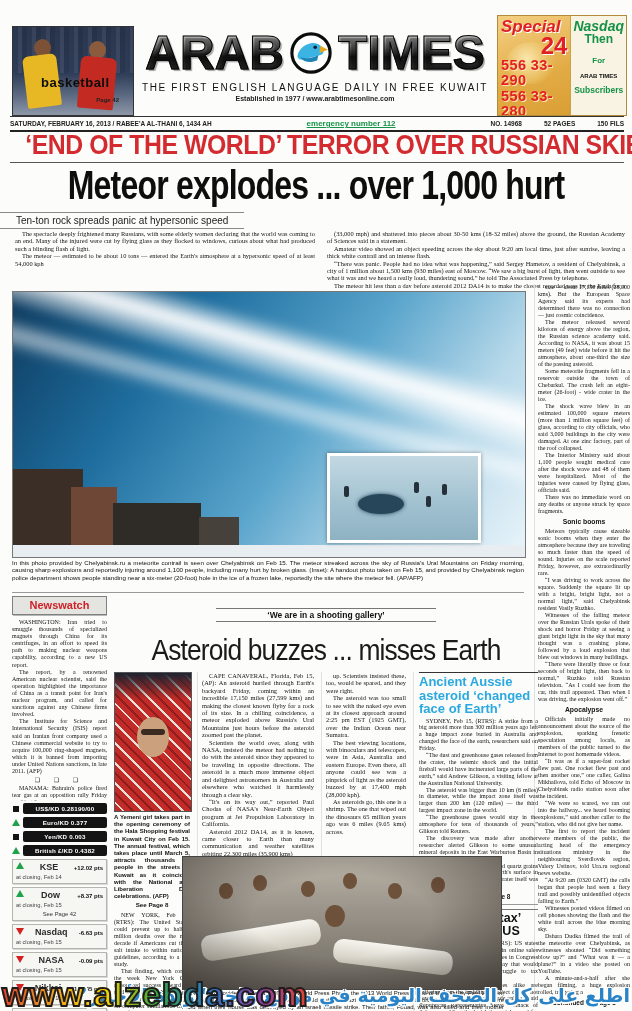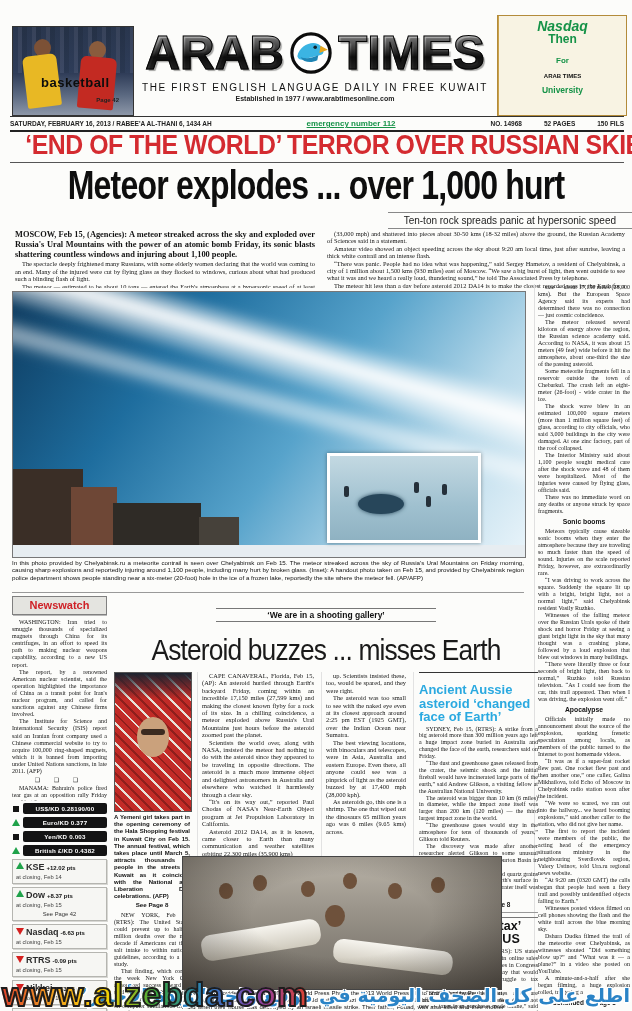--- a/index.html
+++ b/index.html
@@ -54,21 +54,21 @@
   .dl-date{font:bold 6.5px/8px "Liberation Sans",sans-serif;color:#222;}
   .dl-emerg{font:bold 8px "Liberation Sans",sans-serif;color:#169348;text-decoration:underline;}
   .dl-right{display:flex;gap:22px;font:bold 6.5px "Liberation Sans",sans-serif;color:#222;}
 
   
   .kicker-red{left:0;top:131px;width:632px;text-align:center;font:800 27px/29px "Liberation Sans",sans-serif;
               color:#d42b30;white-space:nowrap;transform:scaleX(.92);letter-spacing:-.5px;}
   .rule1{left:10px;top:162px;width:614px;border-top:1px solid #555;}
   .headline-main{left:0;top:164px;width:632px;text-align:center;font:900 40px/42px "Liberation Sans",sans-serif;
                  color:#0e0e0e;white-space:nowrap;transform:scaleX(.80);letter-spacing:-1px;}
-  .deck-wrap{left:0;top:210px;width:632px;text-align:right;}
+  .deck-wrap{left:0;top:210px;width:632px;text-align:left;}
   .deck{display:inline-block;border-top:1px solid #888;border-bottom:1px solid #888;padding:2px 16px;
         font:10px/11px "Liberation Sans",sans-serif;color:#222;}
 
   
   .txt p{margin:0;text-indent:7px;text-align:justify;font-size:6.4px;line-height:7.4px;}
   .lead{font:bold 8.4px/9.8px "Liberation Serif",serif;text-align:justify;margin:0 0 1px 0;}
   .leadrow{left:15px;top:230px;width:610px;height:58px;display:flex;gap:12px;overflow:hidden;}
   .lcolL{width:300px;}
   .lcolR{flex:1;}
 
@@ -111,21 +111,21 @@
   .pill{flex:1;background:#141414;color:#fff;border-radius:2px;text-align:center;
         font:bold 6.2px/11px "Liberation Sans",sans-serif;letter-spacing:.2px;}
   .pill .val{font-weight:900;}
   .icon{width:8px;height:8px;flex:0 0 auto;display:inline-block;position:relative;}
   .dflat::after{content:"";position:absolute;left:1px;top:1px;width:6px;height:6px;background:#141414;}
   .dup::after{content:"";position:absolute;left:0;top:0;width:0;height:0;
               border-left:4px solid transparent;border-right:4px solid transparent;border-bottom:7px solid #1fa24a;}
   .ddown::after{content:"";position:absolute;left:0;top:1px;width:0;height:0;
               border-left:4px solid transparent;border-right:4px solid transparent;border-top:7px solid #d4201f;}
   .idx{border:1px solid #b5b5b0;background:#f6f6f3;box-shadow:1px 1px 0 #d8d8d4;margin-bottom:3px;
-       padding:2px 3px;display:flex;flex-wrap:wrap;align-items:baseline;gap:2px;}
+       padding:2px 3px;display:flex;flex-wrap:wrap;align-items:baseline;gap:2px;justify-content:space-between;}
   .idx .nm{font:bold 9px/9px "Liberation Sans",sans-serif;color:#2c2c2c;}
   .idx .ch{font:bold 6px/7px "Liberation Sans",sans-serif;color:#111;}
   .idx .nt{font:5.8px/7px "Liberation Sans",sans-serif;color:#444;}
   .idx .ex{width:100%;text-align:center;font:5.8px/6.5px "Liberation Sans",sans-serif;color:#333;}
   .idx .ex:empty{display:none;}
 
   
   .ast{left:114px;top:596px;width:424px;}
   .ast-kick{margin:12px auto;width:220px;border-top:1px solid #777;border-bottom:1px solid #777;
             text-align:center;font:bold 8.5px/12px "Liberation Sans",sans-serif;color:#111;}
@@ -140,21 +140,21 @@
         background:repeating-linear-gradient(45deg,#c22b27 0 5px,#e8e2d8 5px 7px,#c22b27 7px 12px,#8f1f1c 12px 14px);}
   .girl-dark{position:absolute;left:0;top:0;width:100%;height:26px;background:linear-gradient(180deg,#1c2430,#1c243000);}
   .girl-face{position:absolute;left:22px;top:44px;width:32px;height:40px;border-radius:50%;background:#caa17c;}
   .girl-eyes{position:absolute;left:26px;top:56px;width:24px;height:6px;background:#3a2a20;border-radius:3px;}
   .capside{margin-top:2px;font:bold 6px/7.2px "Liberation Sans",sans-serif;text-align:justify;color:#111;}
   .seepage{text-align:center;font:900 6.2px/9px "Liberation Sans",sans-serif;}
   .lsalt-head{margin-top:5px;border-top:1px solid #777;padding-top:2px;
               font:800 12.5px/12.5px "Liberation Sans",sans-serif;color:#101010;}
   .colA .txt{margin-top:3px;height:150px;overflow:hidden;}
   .colA .txt p{font-size:6px;line-height:7px;}
-  .aussie-head{border-top:1.5px solid #333;padding-top:10px;
+  .aussie-head{border-top:1.5px solid #333;padding-top:2px;
                font:800 13px/13.5px "Liberation Sans",sans-serif;color:#2aa9e0;}
   .aussie .txt{margin-top:2px;}
   .aussie .txt p{font-size:6px;line-height:6.9px;}
   .aussie-rule{border-top:1px solid #999;margin:3px 0;}
   .otax-head{border-top:1px solid #777;margin-top:4px;padding-top:2px;
              font:800 12.5px/13px "Liberation Sans",sans-serif;color:#101010;}
   .otax .txt{margin-top:2px;}
   .otax .txt p{font-size:6px;line-height:6.9px;}
 
   
@@ -202,26 +202,33 @@
     <div class="bb-crowd"></div>
     <div class="head1"></div>
     <div class="head2"></div>
     <div class="jersey j1"></div>
     <div class="jersey j2"></div>
     <div class="bb-label">basketball</div>
     <div class="bb-page">Page 42</div>
   </div>
 
   <div class="abs special">
+    <div class="sp-left">
+      <div class="sp-swirl"></div>
+      <div class="sp-special">Special</div>
+      <div class="sp-24">24</div>
+      <div class="sp-phone">556 33-290</div>
+      <div class="sp-phone">556 33-280</div>
+    </div>
     <div class="sp-right">
       <div class="sp-service">Nasdaq</div>
       <div class="sp-hours">Then</div>
       <div class="sp-for">For</div>
       <div class="sp-brand">ARAB TIMES</div>
-      <div class="sp-sub">University</div>
+      <div class="sp-sub">Subscribers</div>
     </div>
   </div>
 
   <div class="abs dateline">
     <span class="dl-date">SATURDAY, FEBRUARY 16, 2013 / RABEE'A AL-THANI 6, 1434 AH</span>
     <span class="dl-emerg">emergency number 112</span>
     <span class="dl-right">
       <span>NO. 14968</span>
       <span>52 PAGES</span>
       <span>150 FILS</span>
@@ -230,21 +237,20 @@
 
   <div class="abs kicker-red">‘END OF THE WORLD’ TERROR OVER RUSSIAN SKIES</div>
   <div class="abs rule1"></div>
   <div class="abs headline-main">Meteor explodes ... over 1,000 hurt</div>
   <div class="abs deck-wrap">
     <span class="deck">Ten-ton rock spreads panic at hypersonic speed</span>
   </div>
 
   <div class="abs leadrow">
     <div class="lcolL">
-      <p class="lead">MOSCOW, Feb 15, (Agencies): A meteor streaked across the sky and exploded over Russia's Ural Mountains with the power of an atomic bomb Friday, its sonic blasts shattering countless windows and injuring about 1,100 people.</p>
       <div class="txt">
           <p>The spectacle deeply frightened many Russians, with some elderly women declaring that the world was coming to an end. Many of the injured were cut by flying glass as they flocked to windows, curious about what had produced such a blinding flash of light.</p>
           <p>The meteor — estimated to be about 10 tons — entered the Earth's atmosphere at a hypersonic speed of at least 54,000 kph</p>
         </div>
     </div>
     <div class="lcolR txt">
         <p>(33,000 mph) and shattered into pieces about 30-50 kms (18-32 miles) above the ground, the Russian Academy of Sciences said in a statement.</p>
         <p>Amateur video showed an object speeding across the sky about 9:20 am local time, just after sunrise, leaving a thick white contrail and an intense flash.</p>
         <p>“There was panic. People had no idea what was happening,” said Sergey Hametov, a resident of Chelyabinsk, a city of 1 million about 1,500 kms (930 miles) east of Moscow. “We saw a big burst of light, then went outside to see what it was and we heard a really loud, thundering sound,” he told The Associated Press by telephone.</p>
         <p>The meteor hit less than a day before asteroid 2012 DA14 is to make the closest recorded pass by the Earth for a rock of its</p>
@@ -349,21 +355,21 @@
     </div>
     <div class="idx">
       <span class="icon ddown"></span>
       <span class="nm">Nasdaq</span>
       <span class="ch">-6.63 pts</span>
       <span class="nt">at closing, Feb 15</span>
 
     </div>
     <div class="idx">
       <span class="icon ddown"></span>
-      <span class="nm">RTRS</span>
+      <span class="nm">NASA</span>
       <span class="ch">-0.09 pts</span>
       <span class="nt">at closing, Feb 15</span>
 
     </div>
     <div class="idx">
       <span class="icon ddown"></span>
       <span class="nm">Nikkei</span>
       <span class="ch">-133.45 pts</span>
       <span class="nt">at closing, Feb 15</span>
 

